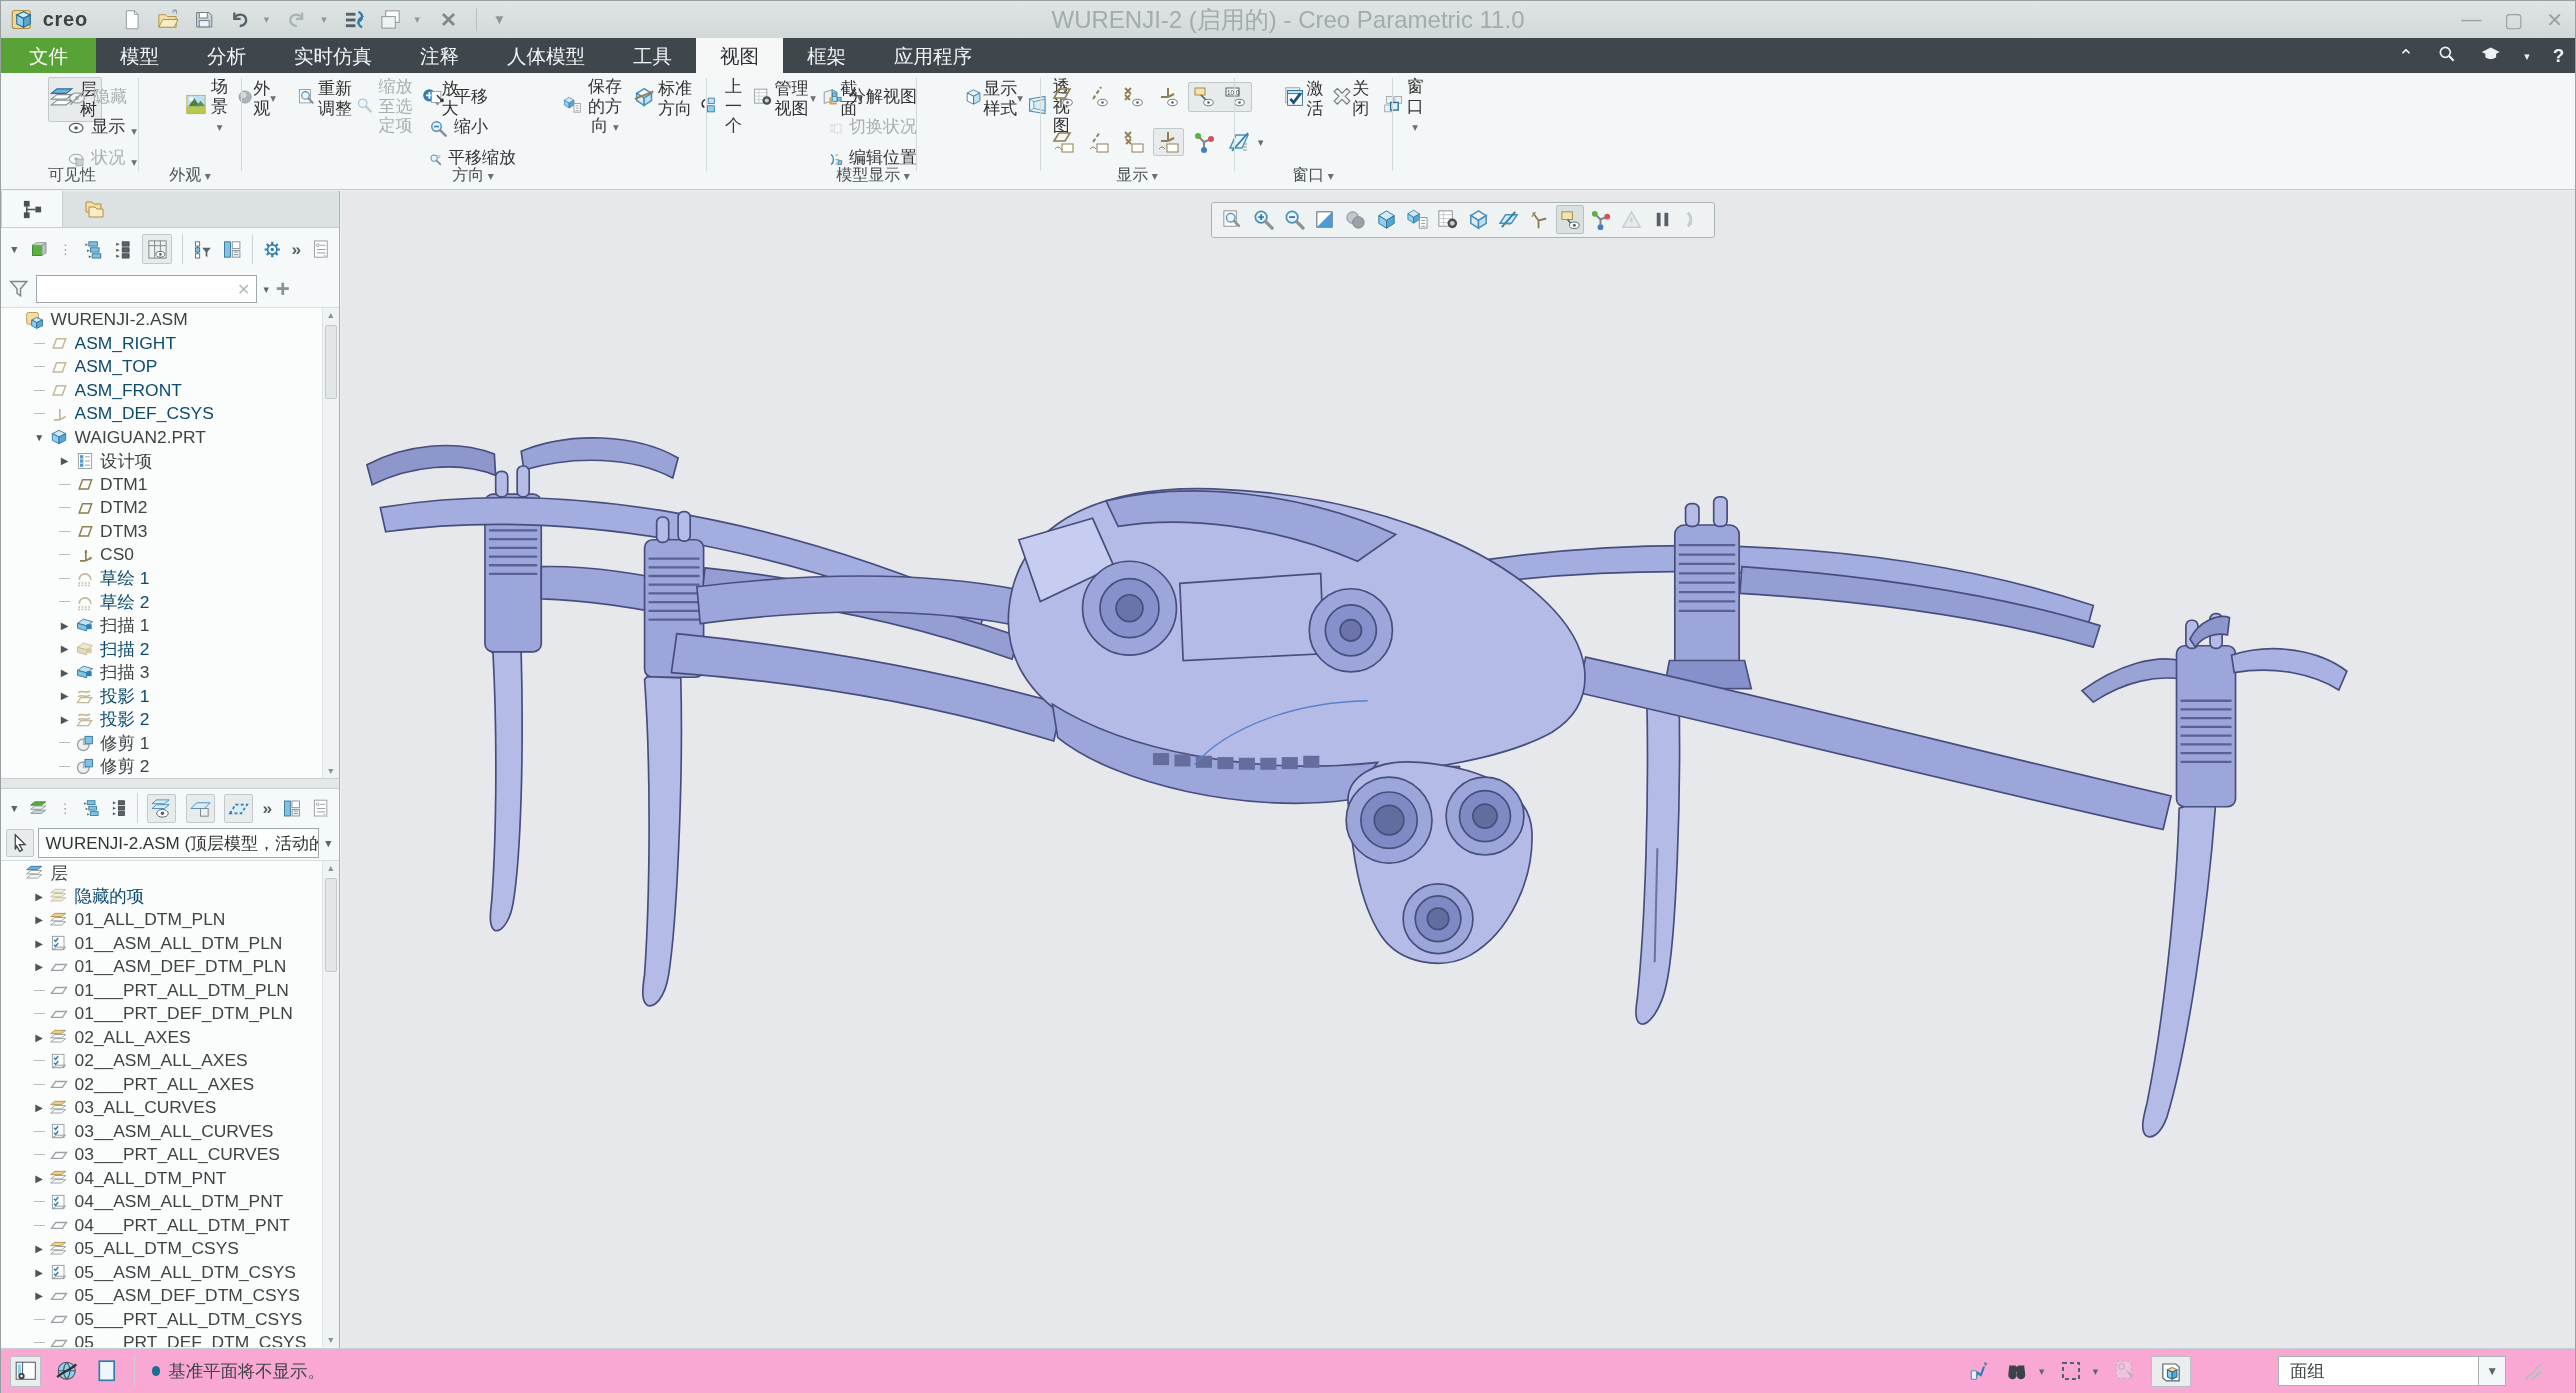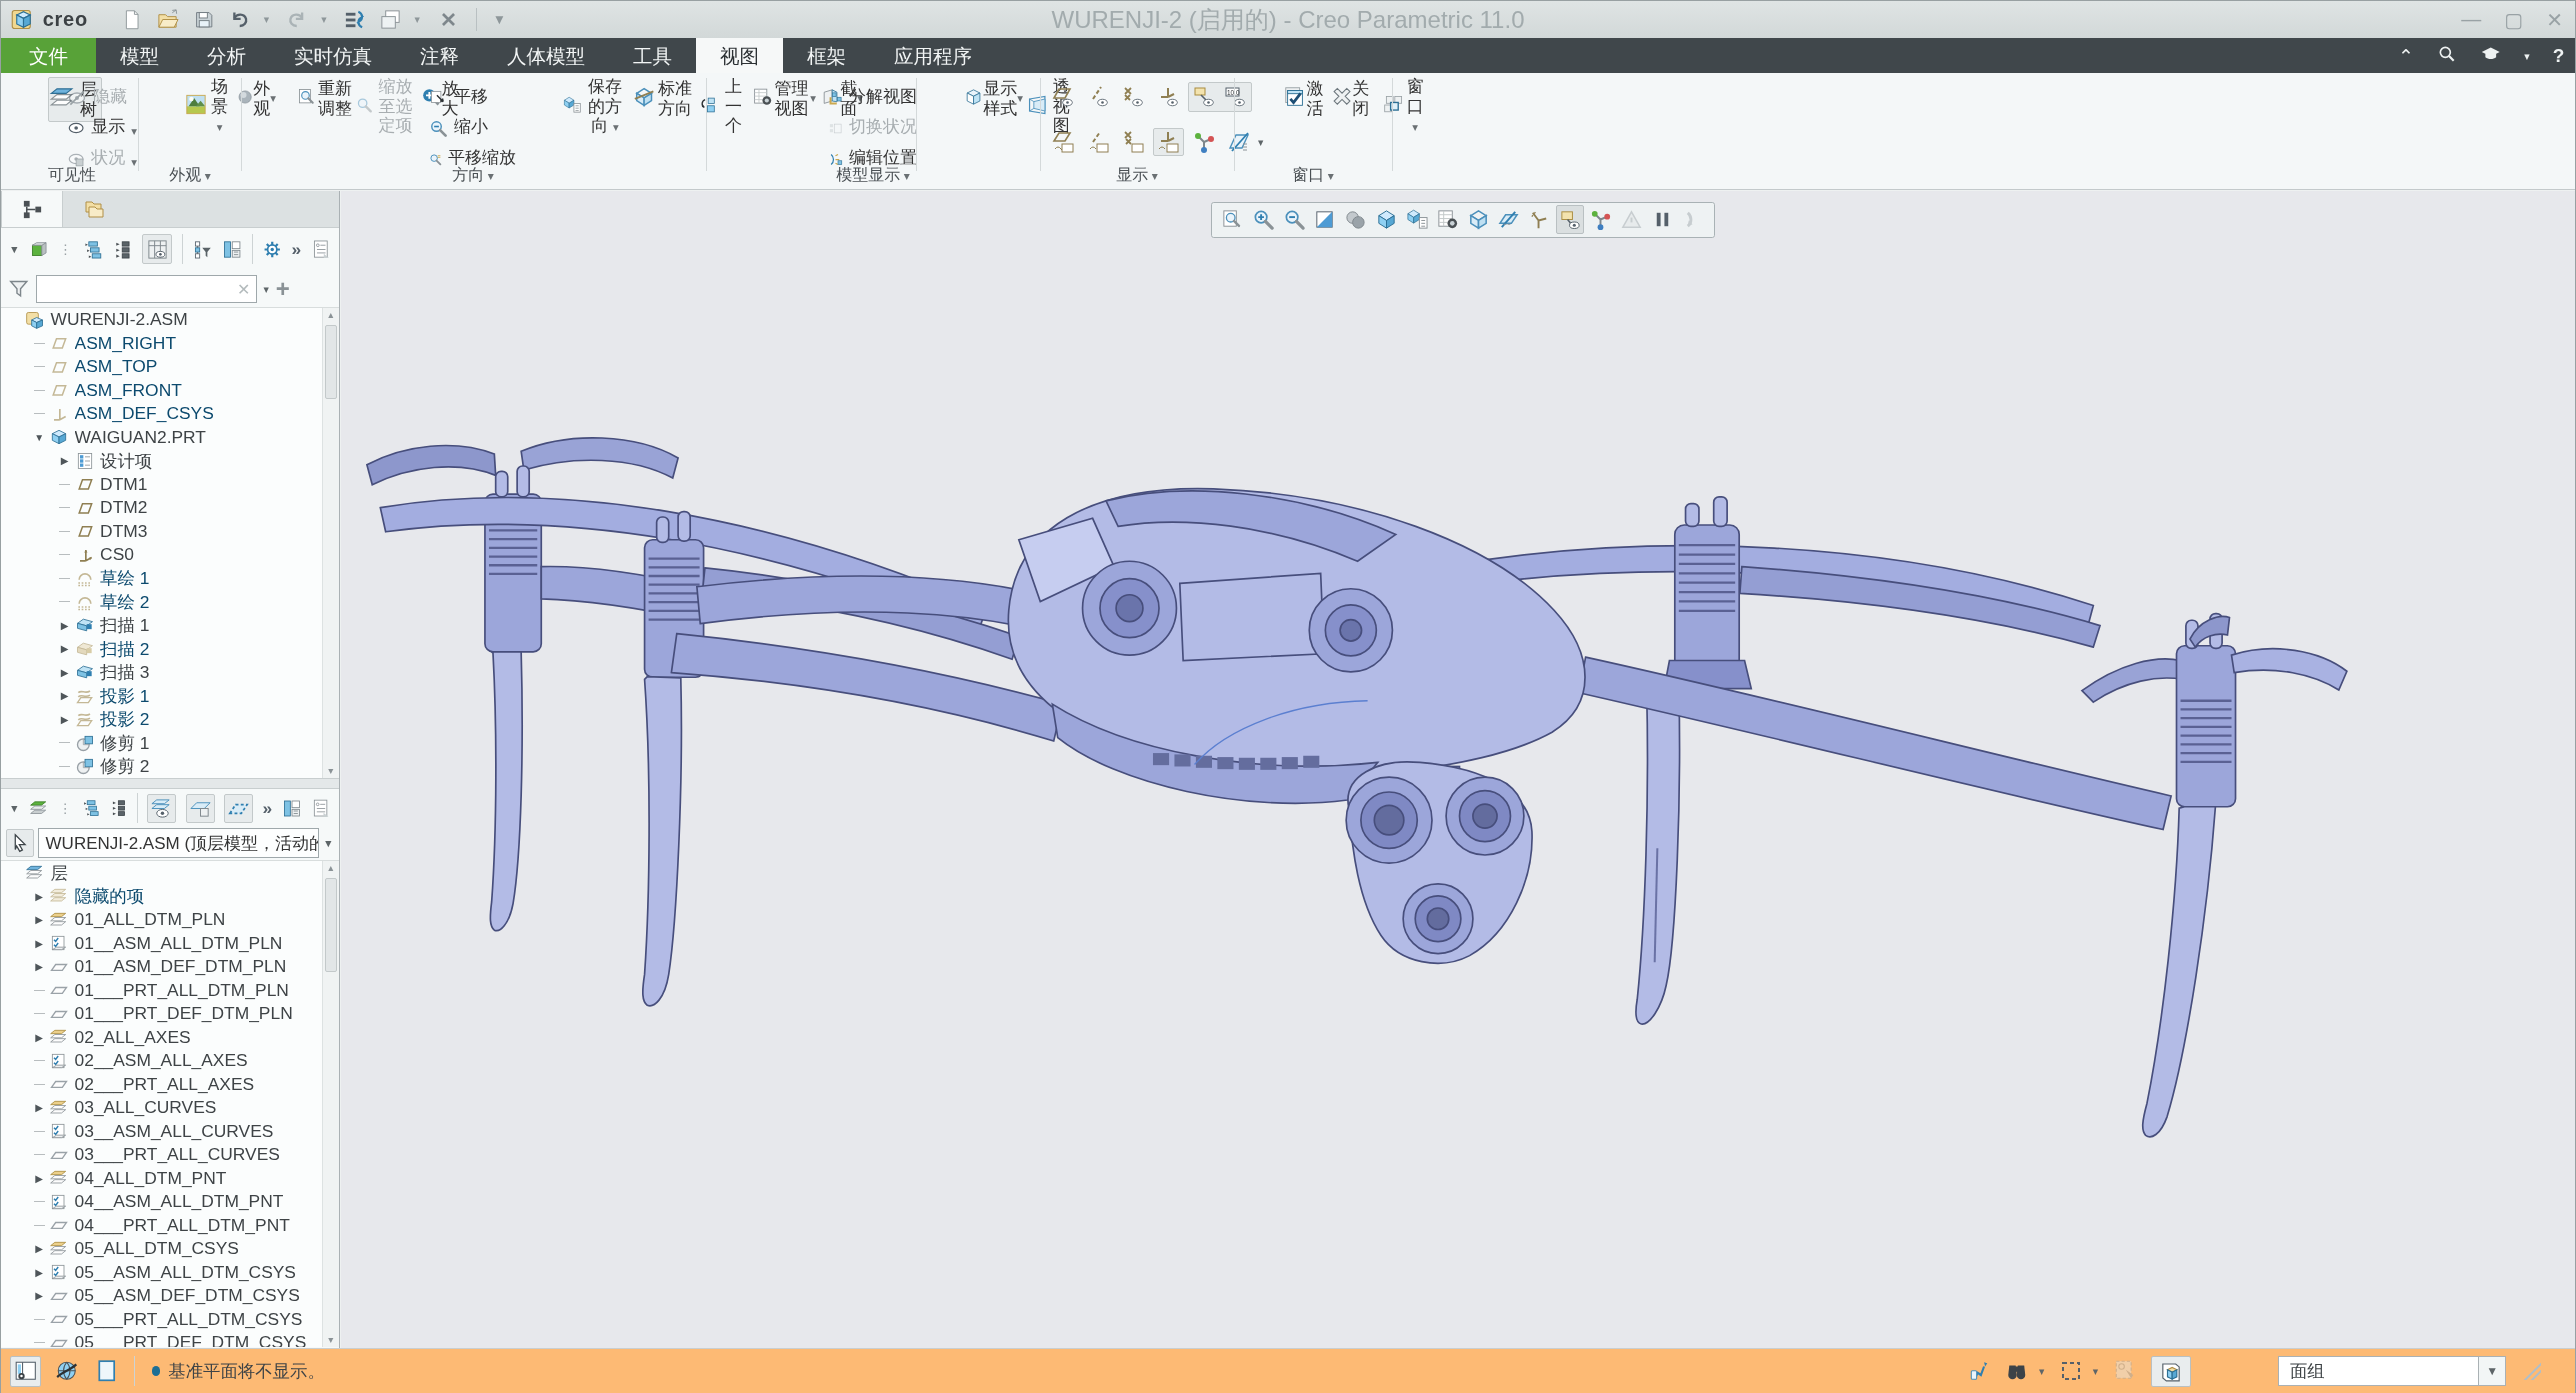--- a/index.html
+++ b/index.html
@@ -90,21 +90,21 @@
   .sb .thumb{position:absolute;left:2px;width:12px;background:#e2e6e7;border:0.7px solid #c3c9ca;border-radius:2px;cursor:grab;}
 
   
   #gtoolbar{position:absolute;left:870px;top:10.7px;height:36px;background:#eef2f3;border:0.7px solid #a9b2b5;border-radius:2.7px;
             display:flex;align-items:center;gap:2.7px;padding:0 6.7px;}
   .gbtn{width:28px;height:29.5px;border:none;background:transparent;display:flex;align-items:center;justify-content:center;border-radius:2px;cursor:pointer;padding:0;}
   .gbtn.active{background:#dadfe0;border:0.7px solid #b9c0c2;}
   .gbtn.dim{opacity:.45;}
 
   
-  #statusbar{position:absolute;left:0;top:1347px;width:100%;height:45px;background:#fdba74;border-top:1.3px solid #c9ced0;
+  #statusbar{position:absolute;left:0;top:1347px;width:100%;height:45px;background:#f9a8d4;border-top:1.3px solid #c9ced0;
              display:flex;align-items:center;font-size:17.4px;color:#3e4346;}
   .sicon{width:31px;height:31px;display:flex;align-items:center;justify-content:center;margin-left:9.4px;cursor:pointer;}
   .sicon.boxed{border:0.7px solid #b9c0c2;background:#e9edee;border-radius:2px;}
   #msg{display:flex;align-items:center;gap:8px;margin-left:17.4px;}
   #msg::before{content:"";width:8px;height:10.7px;background:#1c6e95;border-radius:50% / 40%;display:inline-block;}
   #sb-right{margin-left:auto;display:flex;align-items:center;margin-right:34px;gap:6.7px;}
   #sel-filter{width:201px;height:29.5px;background:#fff;border:0.7px solid #aab1b4;display:flex;align-items:center;padding:0 10.7px;font-size:17.4px;}
   .sdd{width:27px;height:29.5px;border:0.7px solid #aab1b4;border-left:none;background:#f2f6f6;display:flex;align-items:center;justify-content:center;color:#5d6568;font-size:12px;cursor:pointer;}
   #grip{width:17.4px;height:17.4px;margin-left:10.7px;background:
         linear-gradient(135deg,transparent 50%,#b7bec0 50%,#b7bec0 58%,transparent 58%,transparent 70%,#b7bec0 70%,#b7bec0 78%,transparent 78%);}

